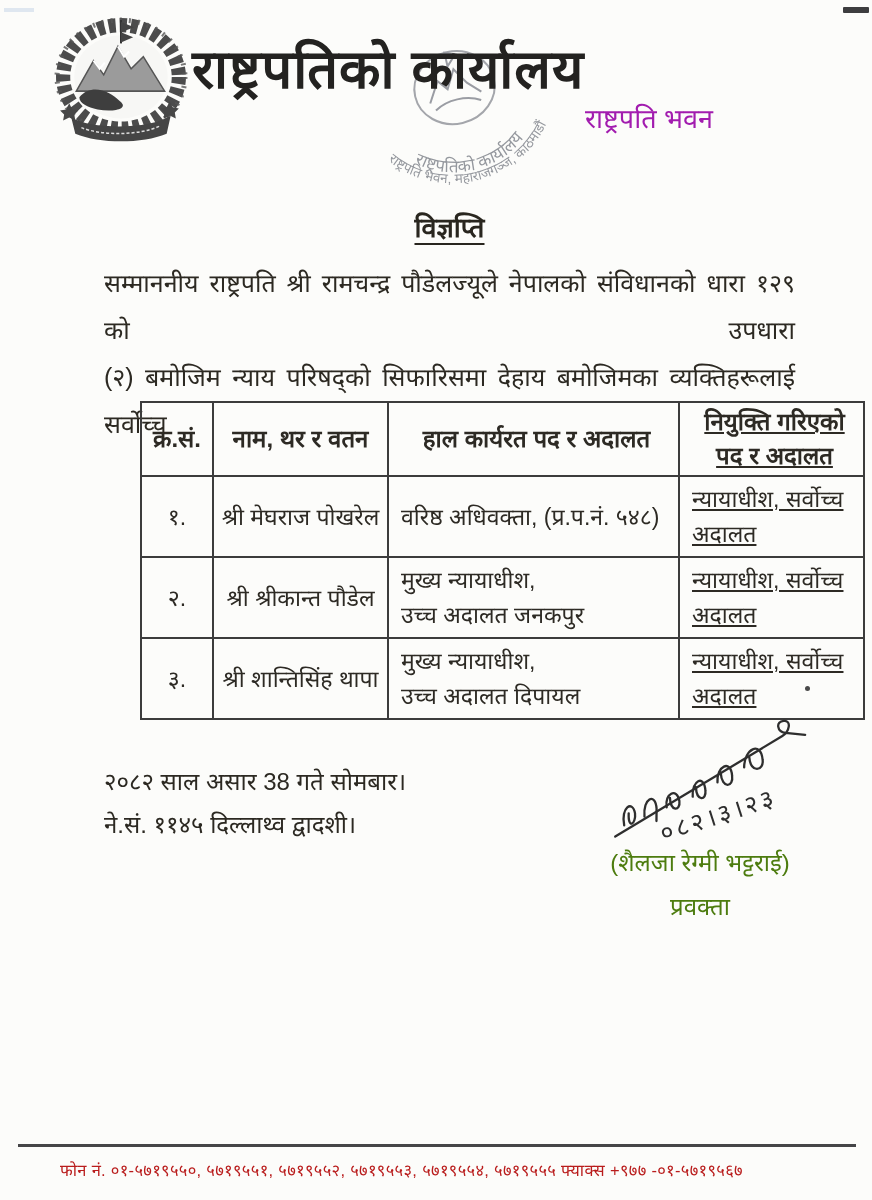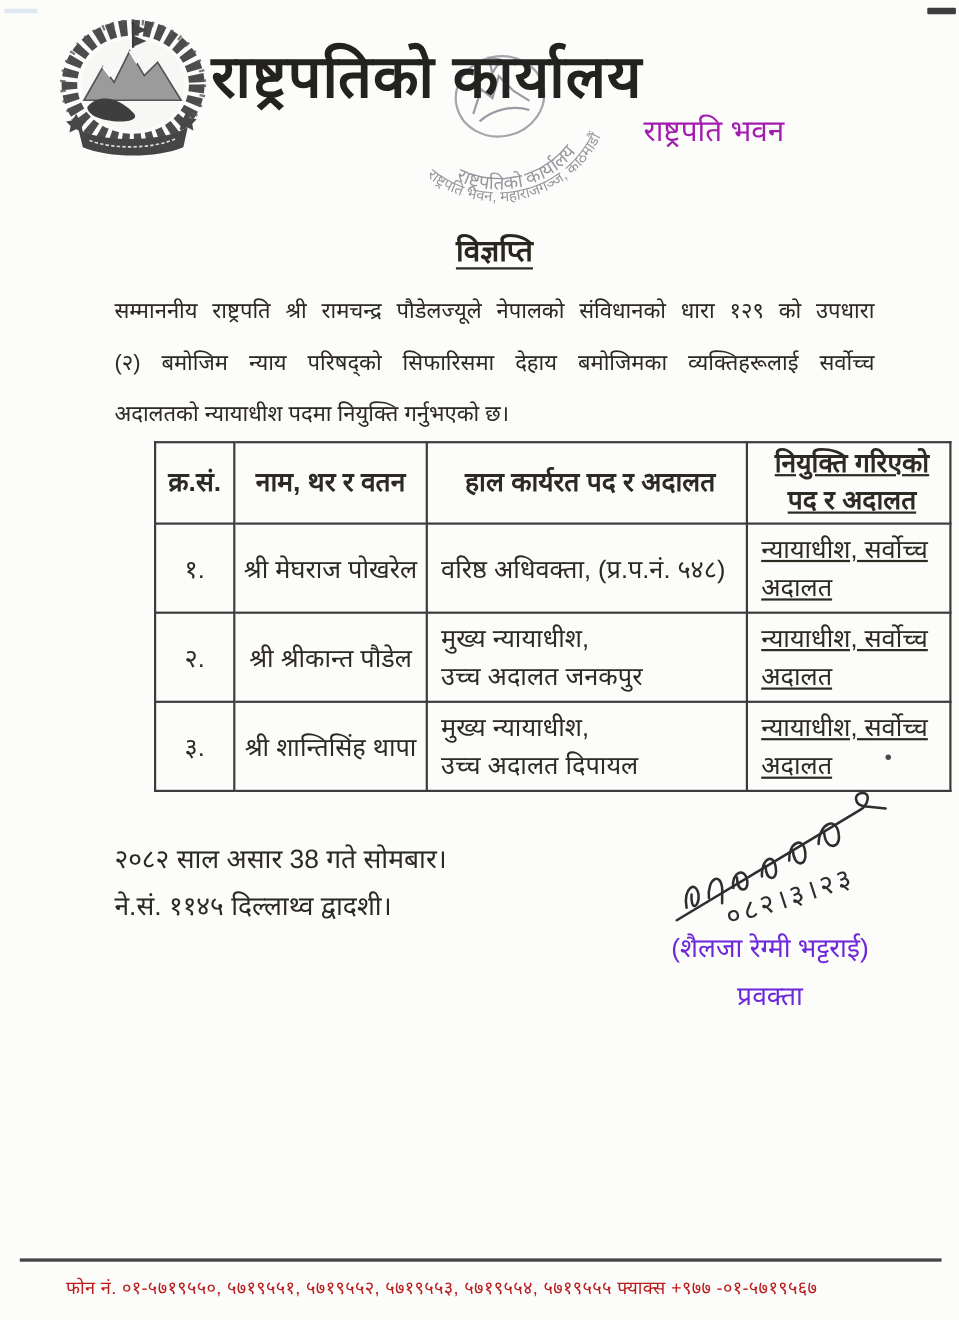--- a/index.html
+++ b/index.html
@@ -26,21 +26,21 @@
               background:#dbe4ee;opacity:.9;}
   .scan-dot{position:absolute;left:805px;top:686px;width:5px;height:5px;
             border-radius:50%;background:#4a4a4a;}
   
   .notice-title{
     position:absolute;left:104px;top:208px;width:691px;text-align:center;
     font-size:27px;font-weight:600;color:#29261f;
   }
   .notice-title span{text-decoration:underline;text-underline-offset:6px;text-decoration-thickness:2px;}
   .para{position:absolute;left:104px;top:260px;width:691px;
-        font-size:20px;line-height:47px;color:#2c2922;}
+        font-size:25px;line-height:47px;color:#2c2922;}
   .para .pl{display:block;}
   .para .just{text-align:justify;text-align-last:justify;}
   
   .app-table{
     position:absolute;left:104px;top:401px;border-collapse:collapse;
     table-layout:fixed;color:#2d2a24;margin-left:36px;
   }
   .app-table td,.app-table th{
     border:2px solid #3c3c3c;vertical-align:middle;padding:2px 6px;
     font-weight:normal;
@@ -54,21 +54,21 @@
   .h-row{height:72px;}
   .r1{height:76px;}
   .r2{height:78px;}
   .r3{height:62px;}
   .two-line div{margin:5px 0;}
   
   .dateblock{position:absolute;left:104px;top:760px;
              font-size:24px;line-height:43px;color:#2c2922;}
   .sig-svg{position:absolute;left:596px;top:716px;width:250px;height:122px;}
   .sig-name{position:absolute;left:580px;top:841px;width:240px;text-align:center;
-            font-size:24px;line-height:44px;color:#6d28d9;}
+            font-size:24px;line-height:44px;color:#4d7c0f;}
   
   .foot-rule{position:absolute;left:18px;top:1144px;width:838px;height:3px;
              background:#454547;}
   .foot-text{position:absolute;left:60px;top:1158px;width:770px;text-align:left;
              font-size:16.5px;color:#b91c1c;letter-spacing:.3px;}
 </style>
 </head>
 <body>
 
 <div class="page">
@@ -113,21 +113,20 @@
   <div class="addr">
     <div>राष्ट्रपति भवन</div>
   </div>
 
   <div class="notice-title">
     <span>विज्ञप्ति</span>
   </div>
   <div class="para">
     <span class="pl just">सम्माननीय राष्ट्रपति श्री रामचन्द्र पौडेलज्यूले नेपालको संविधानको धारा १२९ को उपधारा</span>
     <span class="pl just">(२) बमोजिम न्याय परिषद्को सिफारिसमा देहाय बमोजिमका व्यक्तिहरूलाई सर्वोच्च</span>
-    <span class="pl">अदालतको न्यायाधीश पदमा नियुक्ति गर्नुभएको छ।</span>
   </div>
 
   <table class="app-table">
     <tbody>
         <tr class="h-row">
       <th class="c-sn">क्र.सं.</th>
       <th class="c-name">नाम, थर र वतन</th>
       <th class="c-cur" style="text-align:center;">हाल कार्यरत पद र अदालत</th>
       <th class="c-app" style="text-align:center;">नियुक्ति गरिएको पद र अदालत</th>
     </tr>

